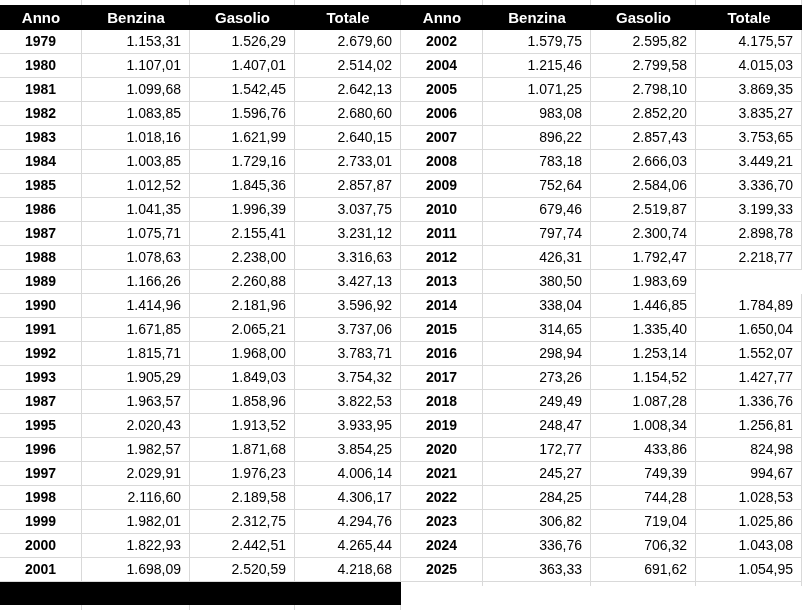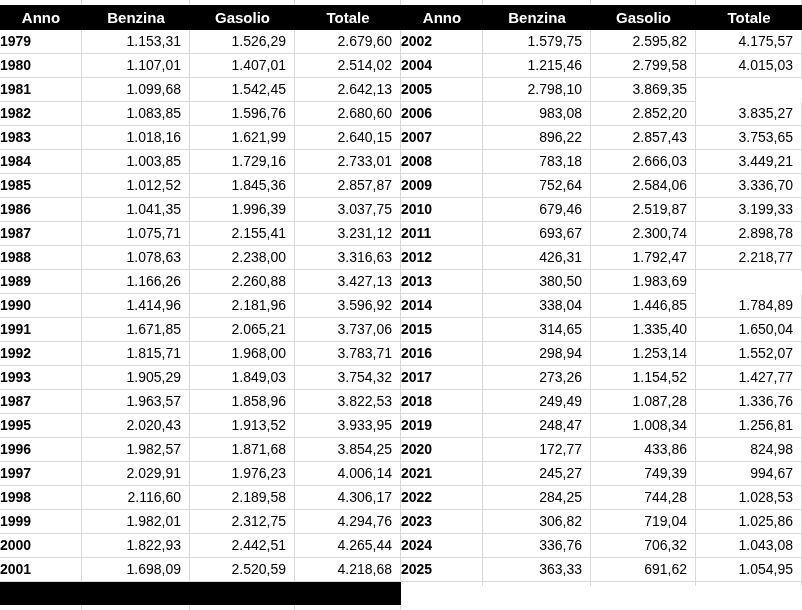--- a/index.html
+++ b/index.html
@@ -36,21 +36,21 @@
   }
   .row.header .cell {
     border: none;
     color: #ffffff;
     font-weight: 700;
     font-size: 15px;
     line-height: 25px;
     text-align: center;
     background: transparent;
   }
-  .cell.year { font-weight: 700; text-align: left; }
+  .cell.year { font-weight: 700; text-align: center; }
   .cell.num  { text-align: right; padding-right: 8px; }
   .cell.tot  { font-weight: 400; }
   .blackbar {
     width: 401px; height: 23px;
     background: #000000;
   }
   .bstrip-left  { height: 5px; }
   .bstrip-right { height: 4px; }
 </style>
 </head>
@@ -241,20 +241,21 @@
           <div class="cell num tot">4.175,57</div>
         </div>
         <div class="row">
           <div class="cell year">2004</div>
           <div class="cell num">1.215,46</div>
           <div class="cell num">2.799,58</div>
           <div class="cell num tot">4.015,03</div>
         </div>
         <div class="row">
           <div class="cell year">2005</div>
+          <div class="cell num">1.071,25</div>
           <div class="cell num">2.798,10</div>
           <div class="cell num tot">3.869,35</div>
         </div>
         <div class="row">
           <div class="cell year">2006</div>
           <div class="cell num">983,08</div>
           <div class="cell num">2.852,20</div>
           <div class="cell num tot">3.835,27</div>
         </div>
         <div class="row">
@@ -276,21 +277,21 @@
           <div class="cell num tot">3.336,70</div>
         </div>
         <div class="row">
           <div class="cell year">2010</div>
           <div class="cell num">679,46</div>
           <div class="cell num">2.519,87</div>
           <div class="cell num tot">3.199,33</div>
         </div>
         <div class="row">
           <div class="cell year">2011</div>
-          <div class="cell num">693,67</div>
+          <div class="cell num">797,74</div>
           <div class="cell num">2.300,74</div>
           <div class="cell num tot">2.898,78</div>
         </div>
         <div class="row">
           <div class="cell year">2012</div>
           <div class="cell num">426,31</div>
           <div class="cell num">1.792,47</div>
           <div class="cell num tot">2.218,77</div>
         </div>
         <div class="row">

